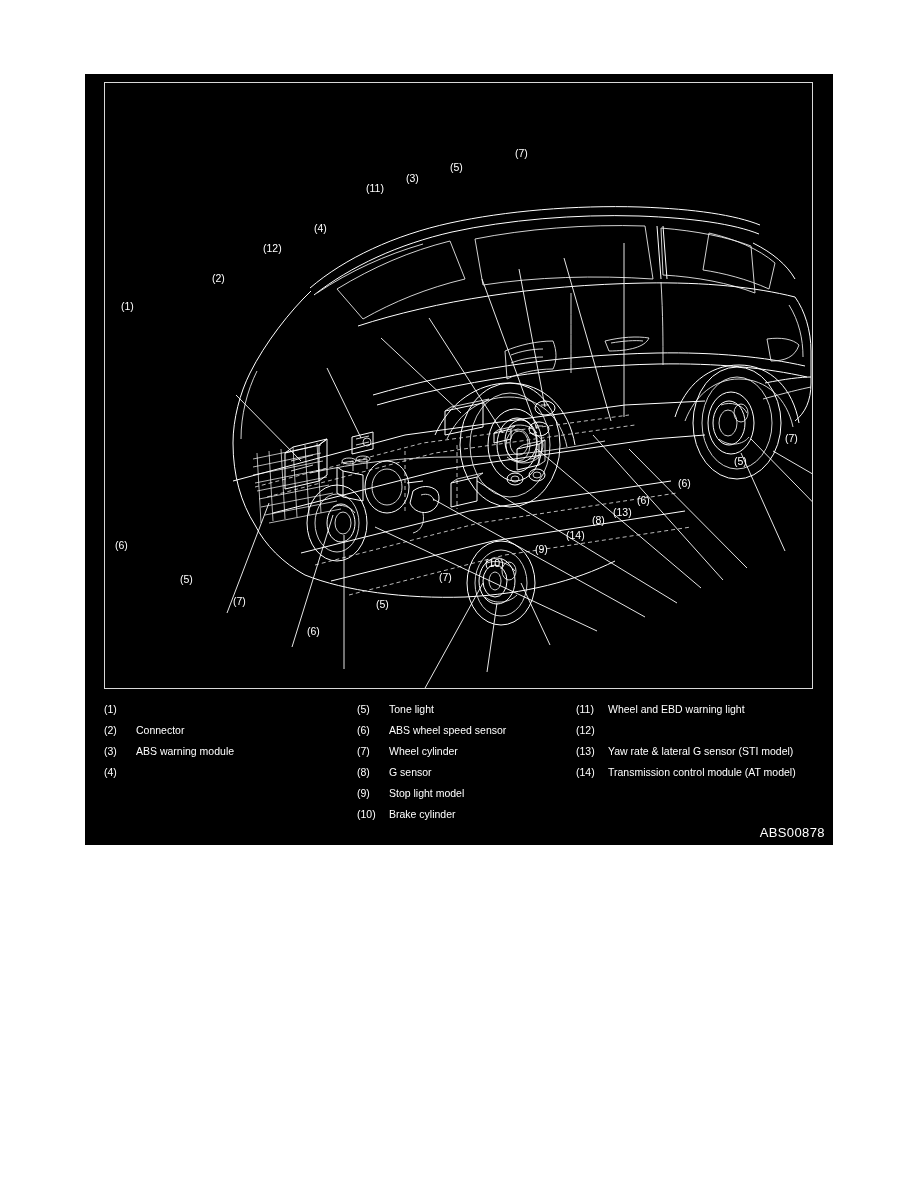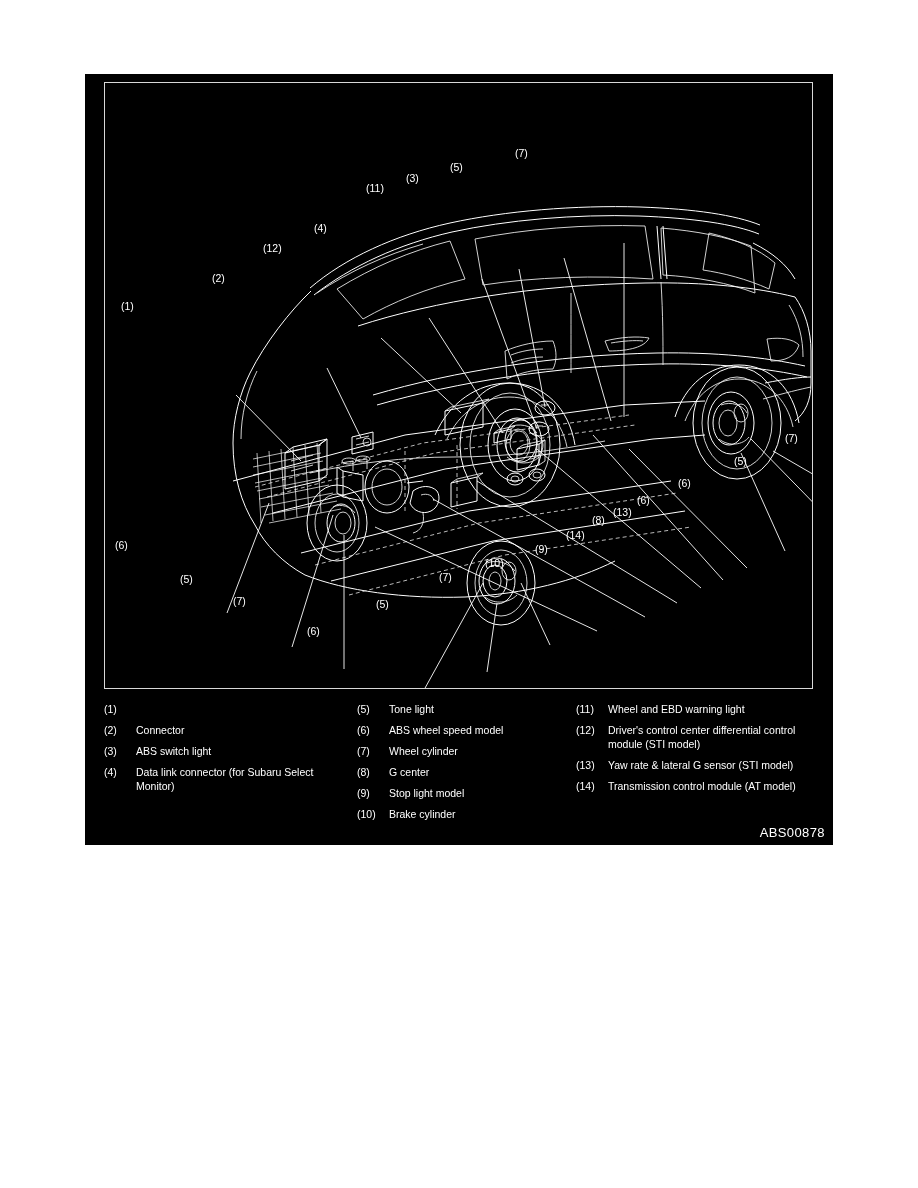--- a/index.html
+++ b/index.html
@@ -393,61 +393,59 @@
     <div class="legend-col" id="legend-col-1">
         <div class="legend-row">
           <div class="legend-num">(1)</div>
         </div>
         <div class="legend-row">
           <div class="legend-num">(2)</div>
           <div class="legend-text">Connector</div>
         </div>
         <div class="legend-row">
           <div class="legend-num">(3)</div>
-          <div class="legend-text">ABS switch light</div>
+          <div class="legend-text">ABS warning module</div>
         </div>
         <div class="legend-row">
           <div class="legend-num">(4)</div>
-          <div class="legend-text">Data link connector (for Subaru Select Monitor)</div>
         </div>
       </div>
     <div class="legend-col" id="legend-col-2">
         <div class="legend-row">
           <div class="legend-num">(5)</div>
           <div class="legend-text">Tone light</div>
         </div>
         <div class="legend-row">
           <div class="legend-num">(6)</div>
-          <div class="legend-text">ABS wheel speed model</div>
+          <div class="legend-text">ABS wheel speed sensor</div>
         </div>
         <div class="legend-row">
           <div class="legend-num">(7)</div>
           <div class="legend-text">Wheel cylinder</div>
         </div>
         <div class="legend-row">
           <div class="legend-num">(8)</div>
-          <div class="legend-text">G center</div>
+          <div class="legend-text">G sensor</div>
         </div>
         <div class="legend-row">
           <div class="legend-num">(9)</div>
           <div class="legend-text">Stop light model</div>
         </div>
         <div class="legend-row">
           <div class="legend-num">(10)</div>
           <div class="legend-text">Brake cylinder</div>
         </div>
       </div>
     <div class="legend-col" id="legend-col-3">
         <div class="legend-row">
           <div class="legend-num">(11)</div>
           <div class="legend-text">Wheel and EBD warning light</div>
         </div>
         <div class="legend-row">
           <div class="legend-num">(12)</div>
-          <div class="legend-text">Driver's control center differential control module (STI model)</div>
         </div>
         <div class="legend-row">
           <div class="legend-num">(13)</div>
           <div class="legend-text">Yaw rate &amp; lateral G sensor (STI model)</div>
         </div>
         <div class="legend-row">
           <div class="legend-num">(14)</div>
           <div class="legend-text">Transmission control module (AT model)</div>
         </div>
       </div>

